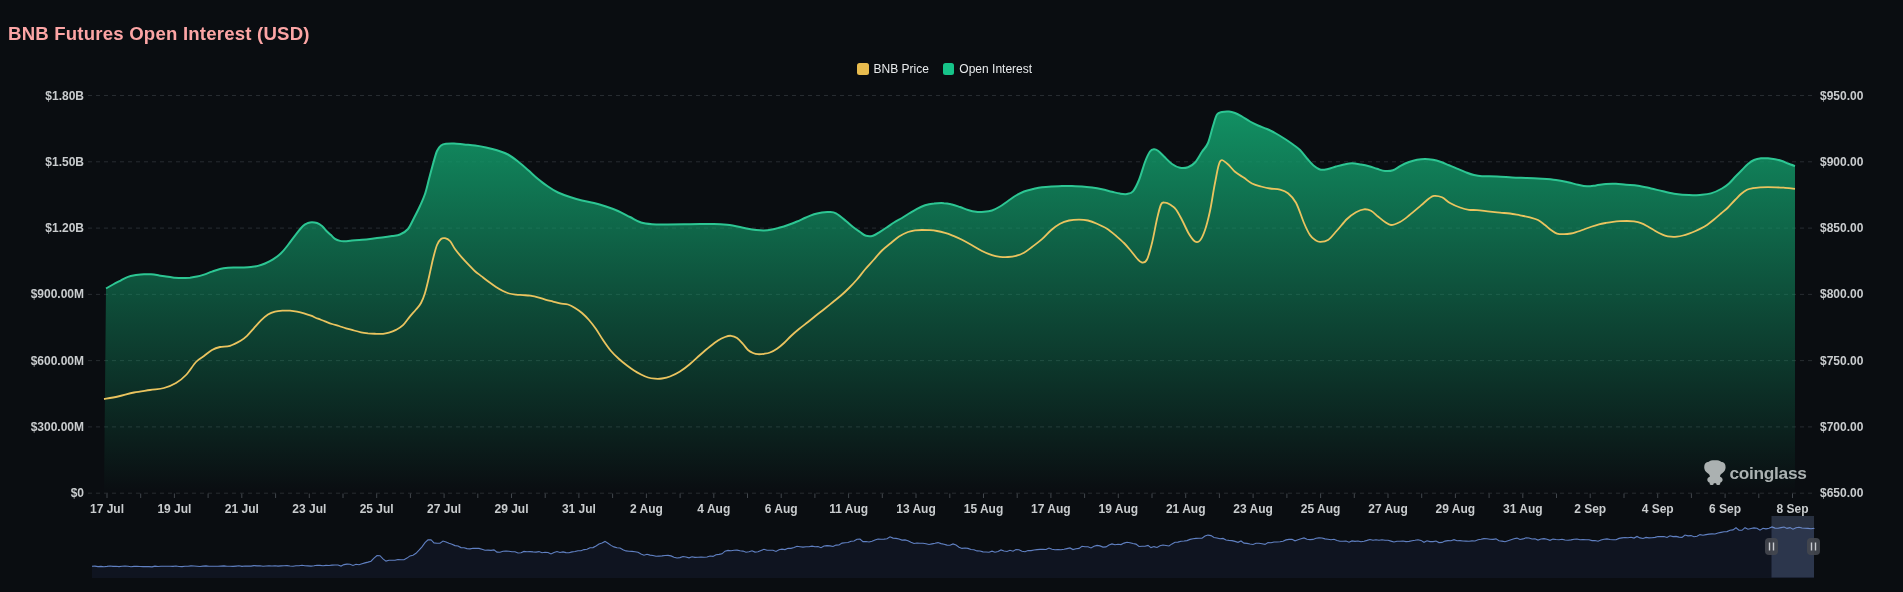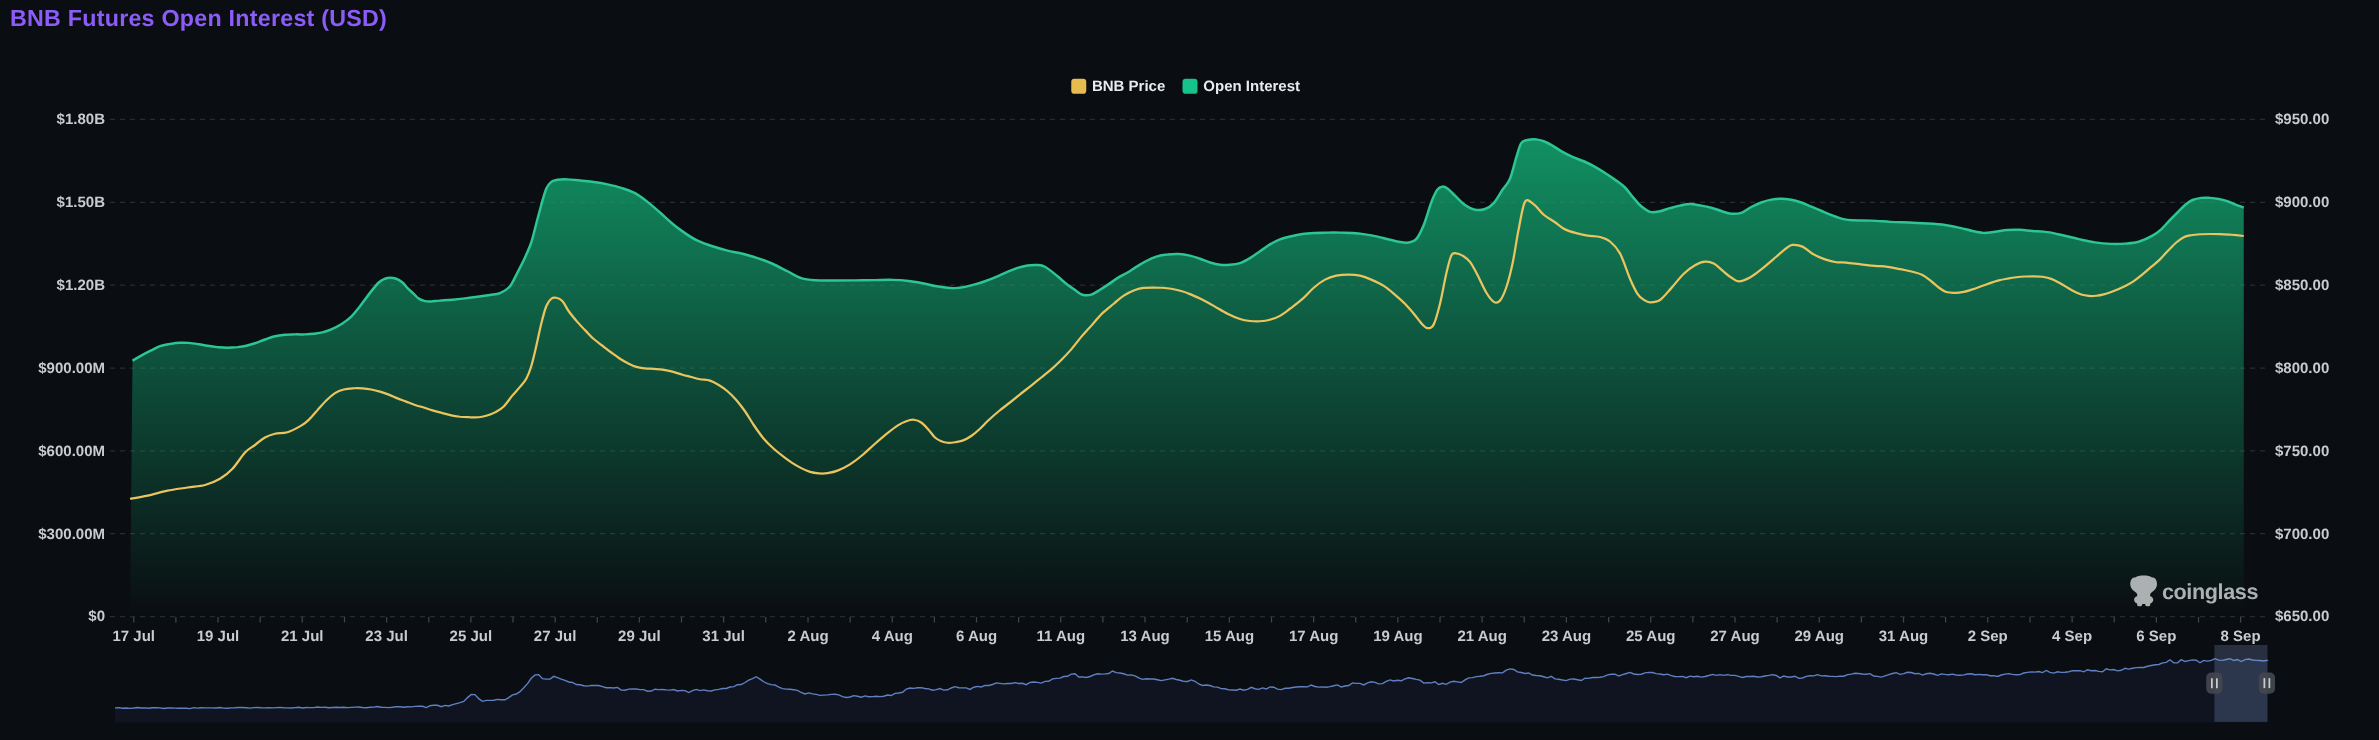--- a/index.html
+++ b/index.html
@@ -1,18 +1,18 @@
 <!DOCTYPE html>
 <html><head><meta charset="utf-8">
 <style>
   html,body{margin:0;padding:0;background:#0a0d11;width:1903px;height:592px;overflow:hidden}
   *{box-sizing:border-box;font-family:"Liberation Sans",sans-serif}
-  .title{position:absolute;left:8px;top:4px;font-size:18.6px;font-weight:700;color:#8b5cf6;letter-spacing:0.2px}
+  .title{position:absolute;left:8px;top:23px;font-size:18.6px;font-weight:700;color:#fca5a5;letter-spacing:0.2px}
   .legend{position:absolute;top:62px;left:857px;display:flex;gap:14px;align-items:center}
-  .li{display:flex;align-items:center;gap:5px;font-size:12px;font-weight:700;color:#e8eaec}
+  .li{display:flex;align-items:center;gap:5px;font-size:12px;font-weight:400;color:#e8eaec}
   .sw{width:11.5px;height:11.5px;border-radius:2.5px;display:inline-block}
 </style></head>
 <body>
 <svg width="1903" height="592" viewBox="0 0 1903 592" style="position:absolute;left:0;top:0">
     <defs>
 <linearGradient id="ga" x1="0" y1="95" x2="0" y2="493" gradientUnits="userSpaceOnUse">
 <stop offset="0" stop-color="#129a69" stop-opacity="0.97"></stop>
 <stop offset="0.55" stop-color="#129a69" stop-opacity="0.42"></stop>
 <stop offset="1" stop-color="#129a69" stop-opacity="0"></stop>
 </linearGradient>

